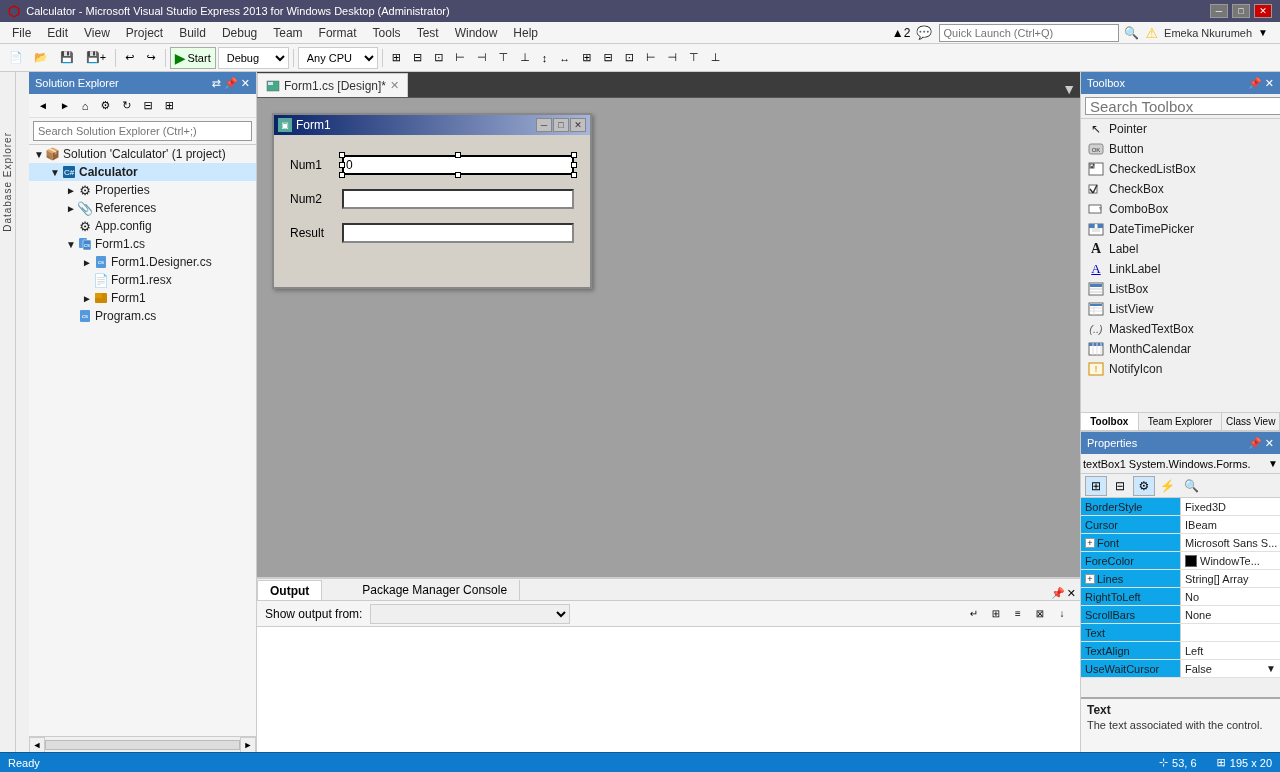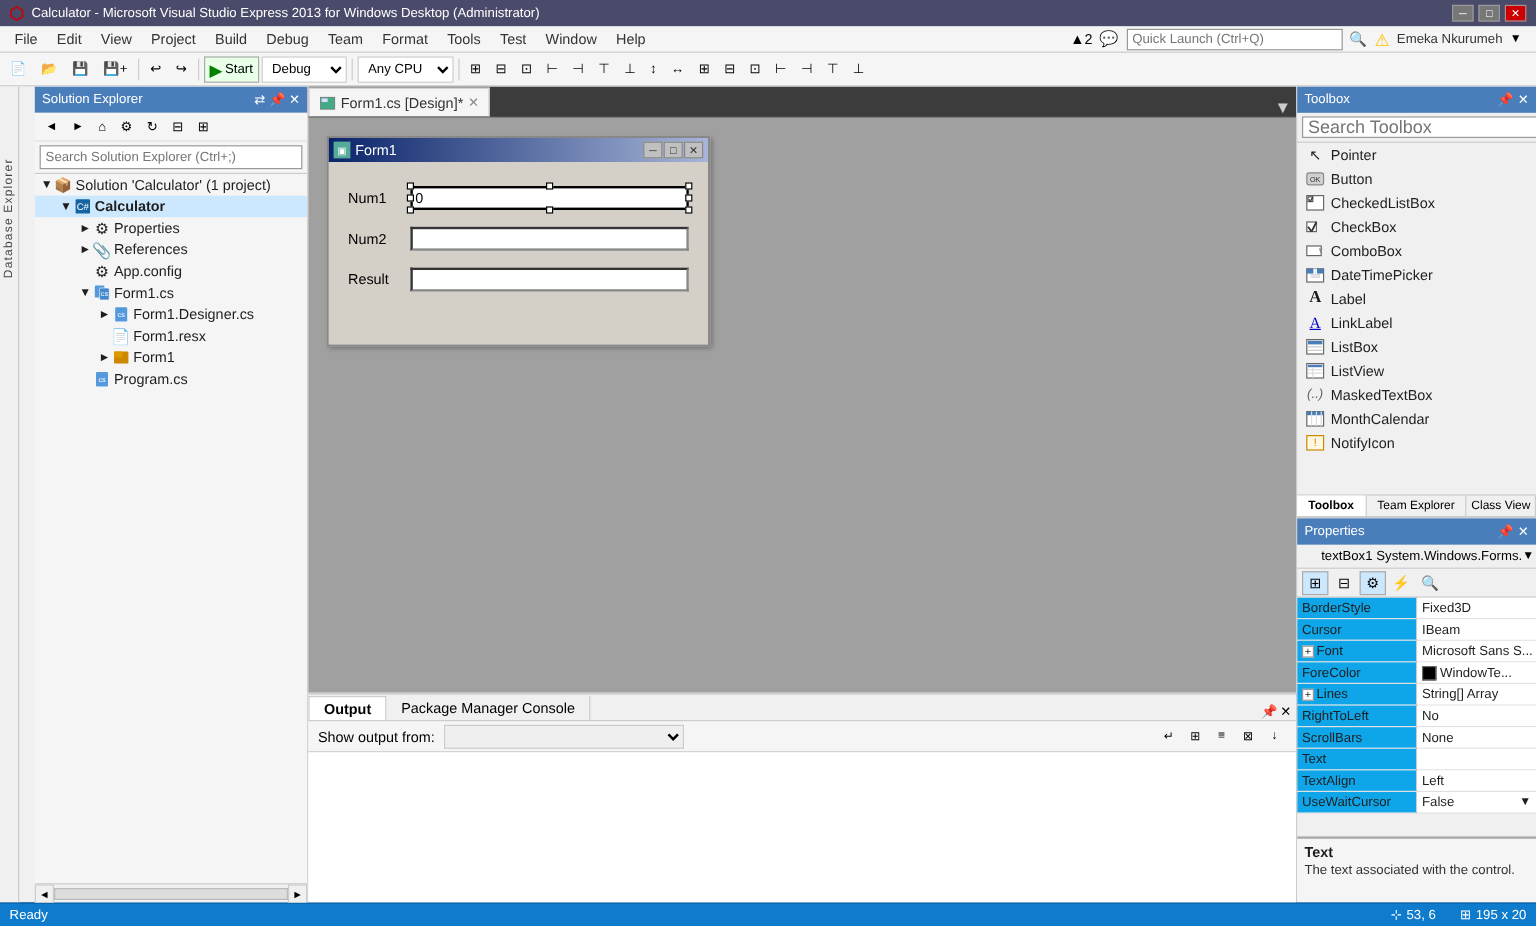--- a/index.html
+++ b/index.html
@@ -334,21 +334,21 @@
           </div>
         </div>
 
       </div>
     </div>
 
     <div style="height:175px; background:#f5f5f5; border-top:2px solid #ccc; display:flex; flex-direction:column;">
 
       <div style="display:flex; background:#f0f0f0; border-bottom:1px solid #ccc; height:22px; align-items:flex-end;">
         <div class="bottom-tab active" style="background:white; border:1px solid #ccc; border-bottom:none; padding:2px 12px; font-size:12px; cursor:pointer; height:20px; display:flex; align-items:center;">Output</div>
-        <div class="bottom-tab" style="padding:2px 12px; font-size:12px; cursor:pointer; height:20px; display:flex; align-items:center;">Package Manager Console</div>
+        <div class="bottom-tab" style="padding:2px 12px; font-size:12px; cursor:pointer; height:20px; display:flex; align-items:center;margin-left:28px;">Package Manager Console</div>
         <div style="margin-left:auto; display:flex; align-items:center; gap:2px; padding-right:4px;">
           <button style="background:transparent; border:none; cursor:pointer; font-size:11px;">📌</button>
           <button style="background:transparent; border:none; cursor:pointer; font-size:11px;">✕</button>
         </div>
       </div>
 
       <div style="display:flex; align-items:center; padding:4px 8px; gap:8px; border-bottom:1px solid #ccc; height:26px;">
         <span style="font-size:12px;">Show output from:</span>
         <select style="height:20px; font-size:11px; border:1px solid #ccc; padding:0 2px; min-width:200px;">
           <option></option>
@@ -504,21 +504,21 @@
 
     <div style="display:flex; flex-direction:column; height:320px; flex-shrink:0;">
       <div style="background:#4a7eba; color:white; padding:3px 6px; font-size:11px; display:flex; justify-content:space-between; align-items:center; height:22px; flex-shrink:0;">
         <span>Properties</span>
         <div style="display:flex; gap:3px;">
           <span style="cursor:pointer;">📌</span>
           <span style="cursor:pointer;">✕</span>
         </div>
       </div>
 
-      <div style="padding:2px 20px; font-size:11px; border-bottom:1px solid #ccc; background:#f0f0f0; white-space:nowrap; overflow:hidden; flex-shrink:0; height:20px; display:flex; align-items:center;">
+      <div style="padding:2px 2px; font-size:11px; border-bottom:1px solid #ccc; background:#f0f0f0; white-space:nowrap; overflow:hidden; flex-shrink:0; height:20px; display:flex; align-items:center;">
         <span>textBox1  System.Windows.Forms.</span>
         <span style="margin-left:auto; font-size:10px; cursor:pointer;">▼</span>
       </div>
 
       <div style="padding:2px 4px; border-bottom:1px solid #ccc; display:flex; gap:2px; flex-shrink:0; height:24px; align-items:center;">
         <button class="prop-tb-btn active" title="Categorized">⊞</button>
         <button class="prop-tb-btn" title="Alphabetical">⊟</button>
         <button class="prop-tb-btn active" title="Properties">⚙</button>
         <button class="prop-tb-btn" title="Events">⚡</button>
         <button class="prop-tb-btn" title="Search">🔍</button>

